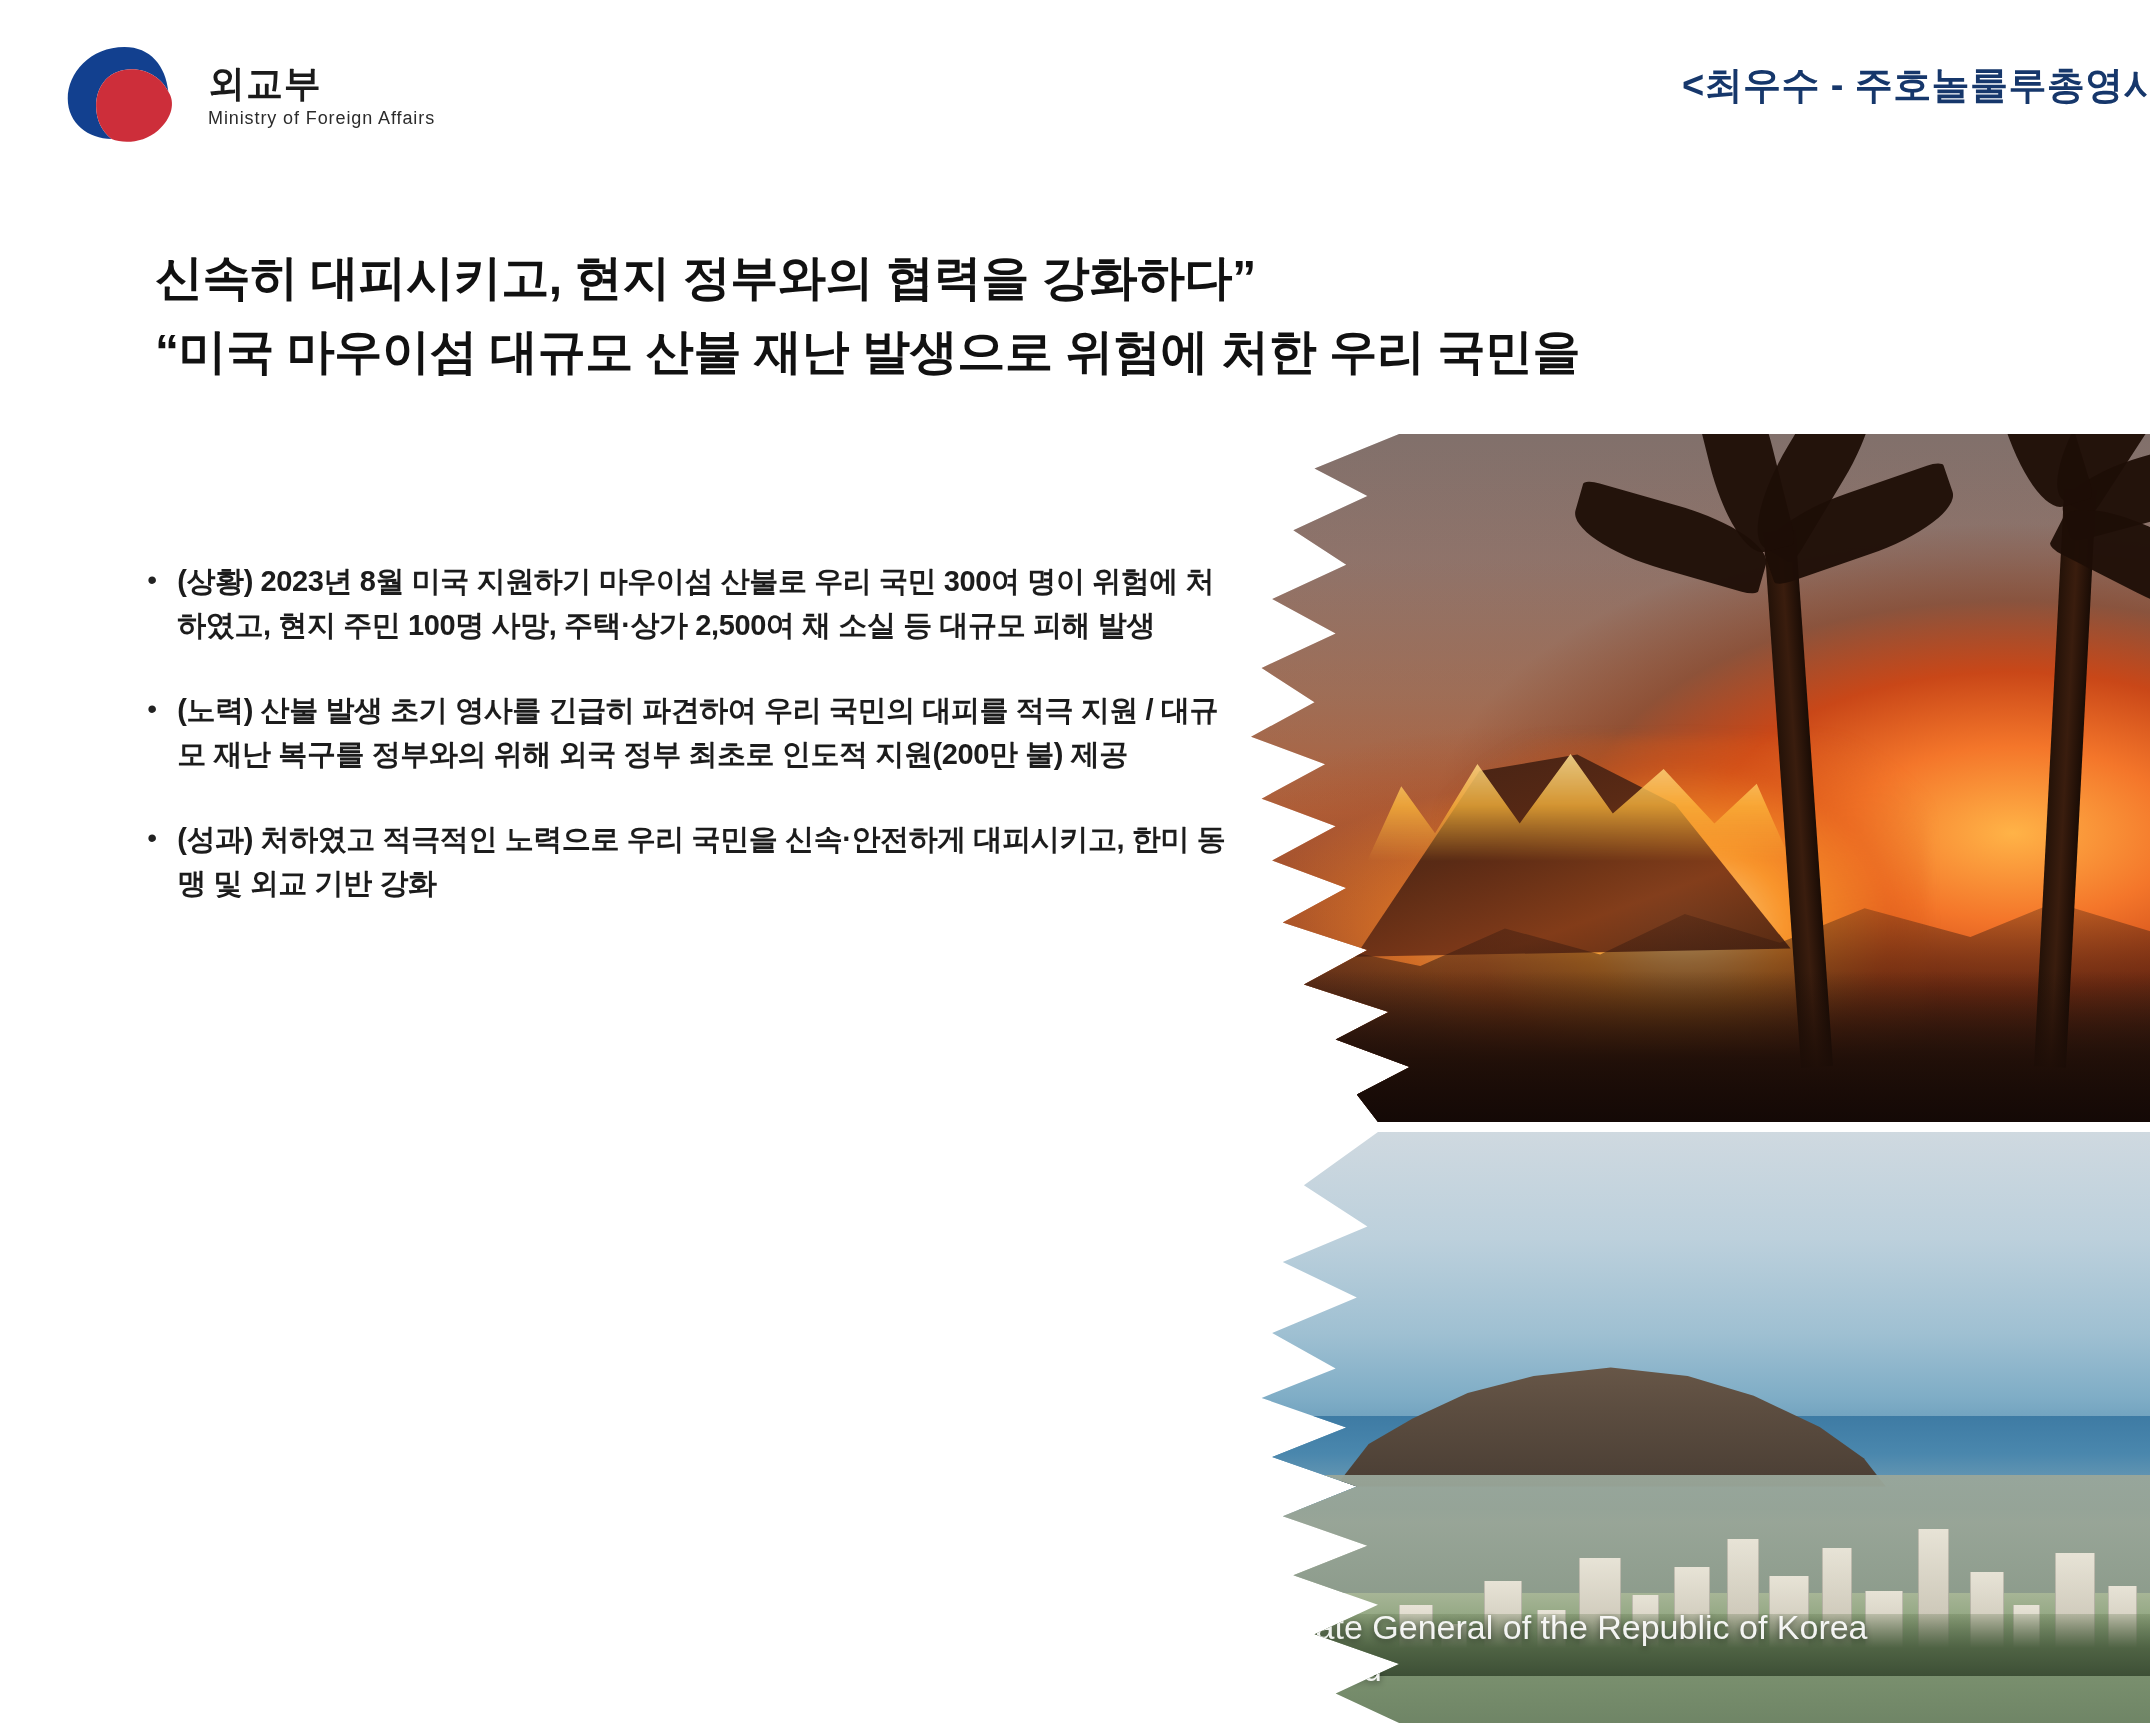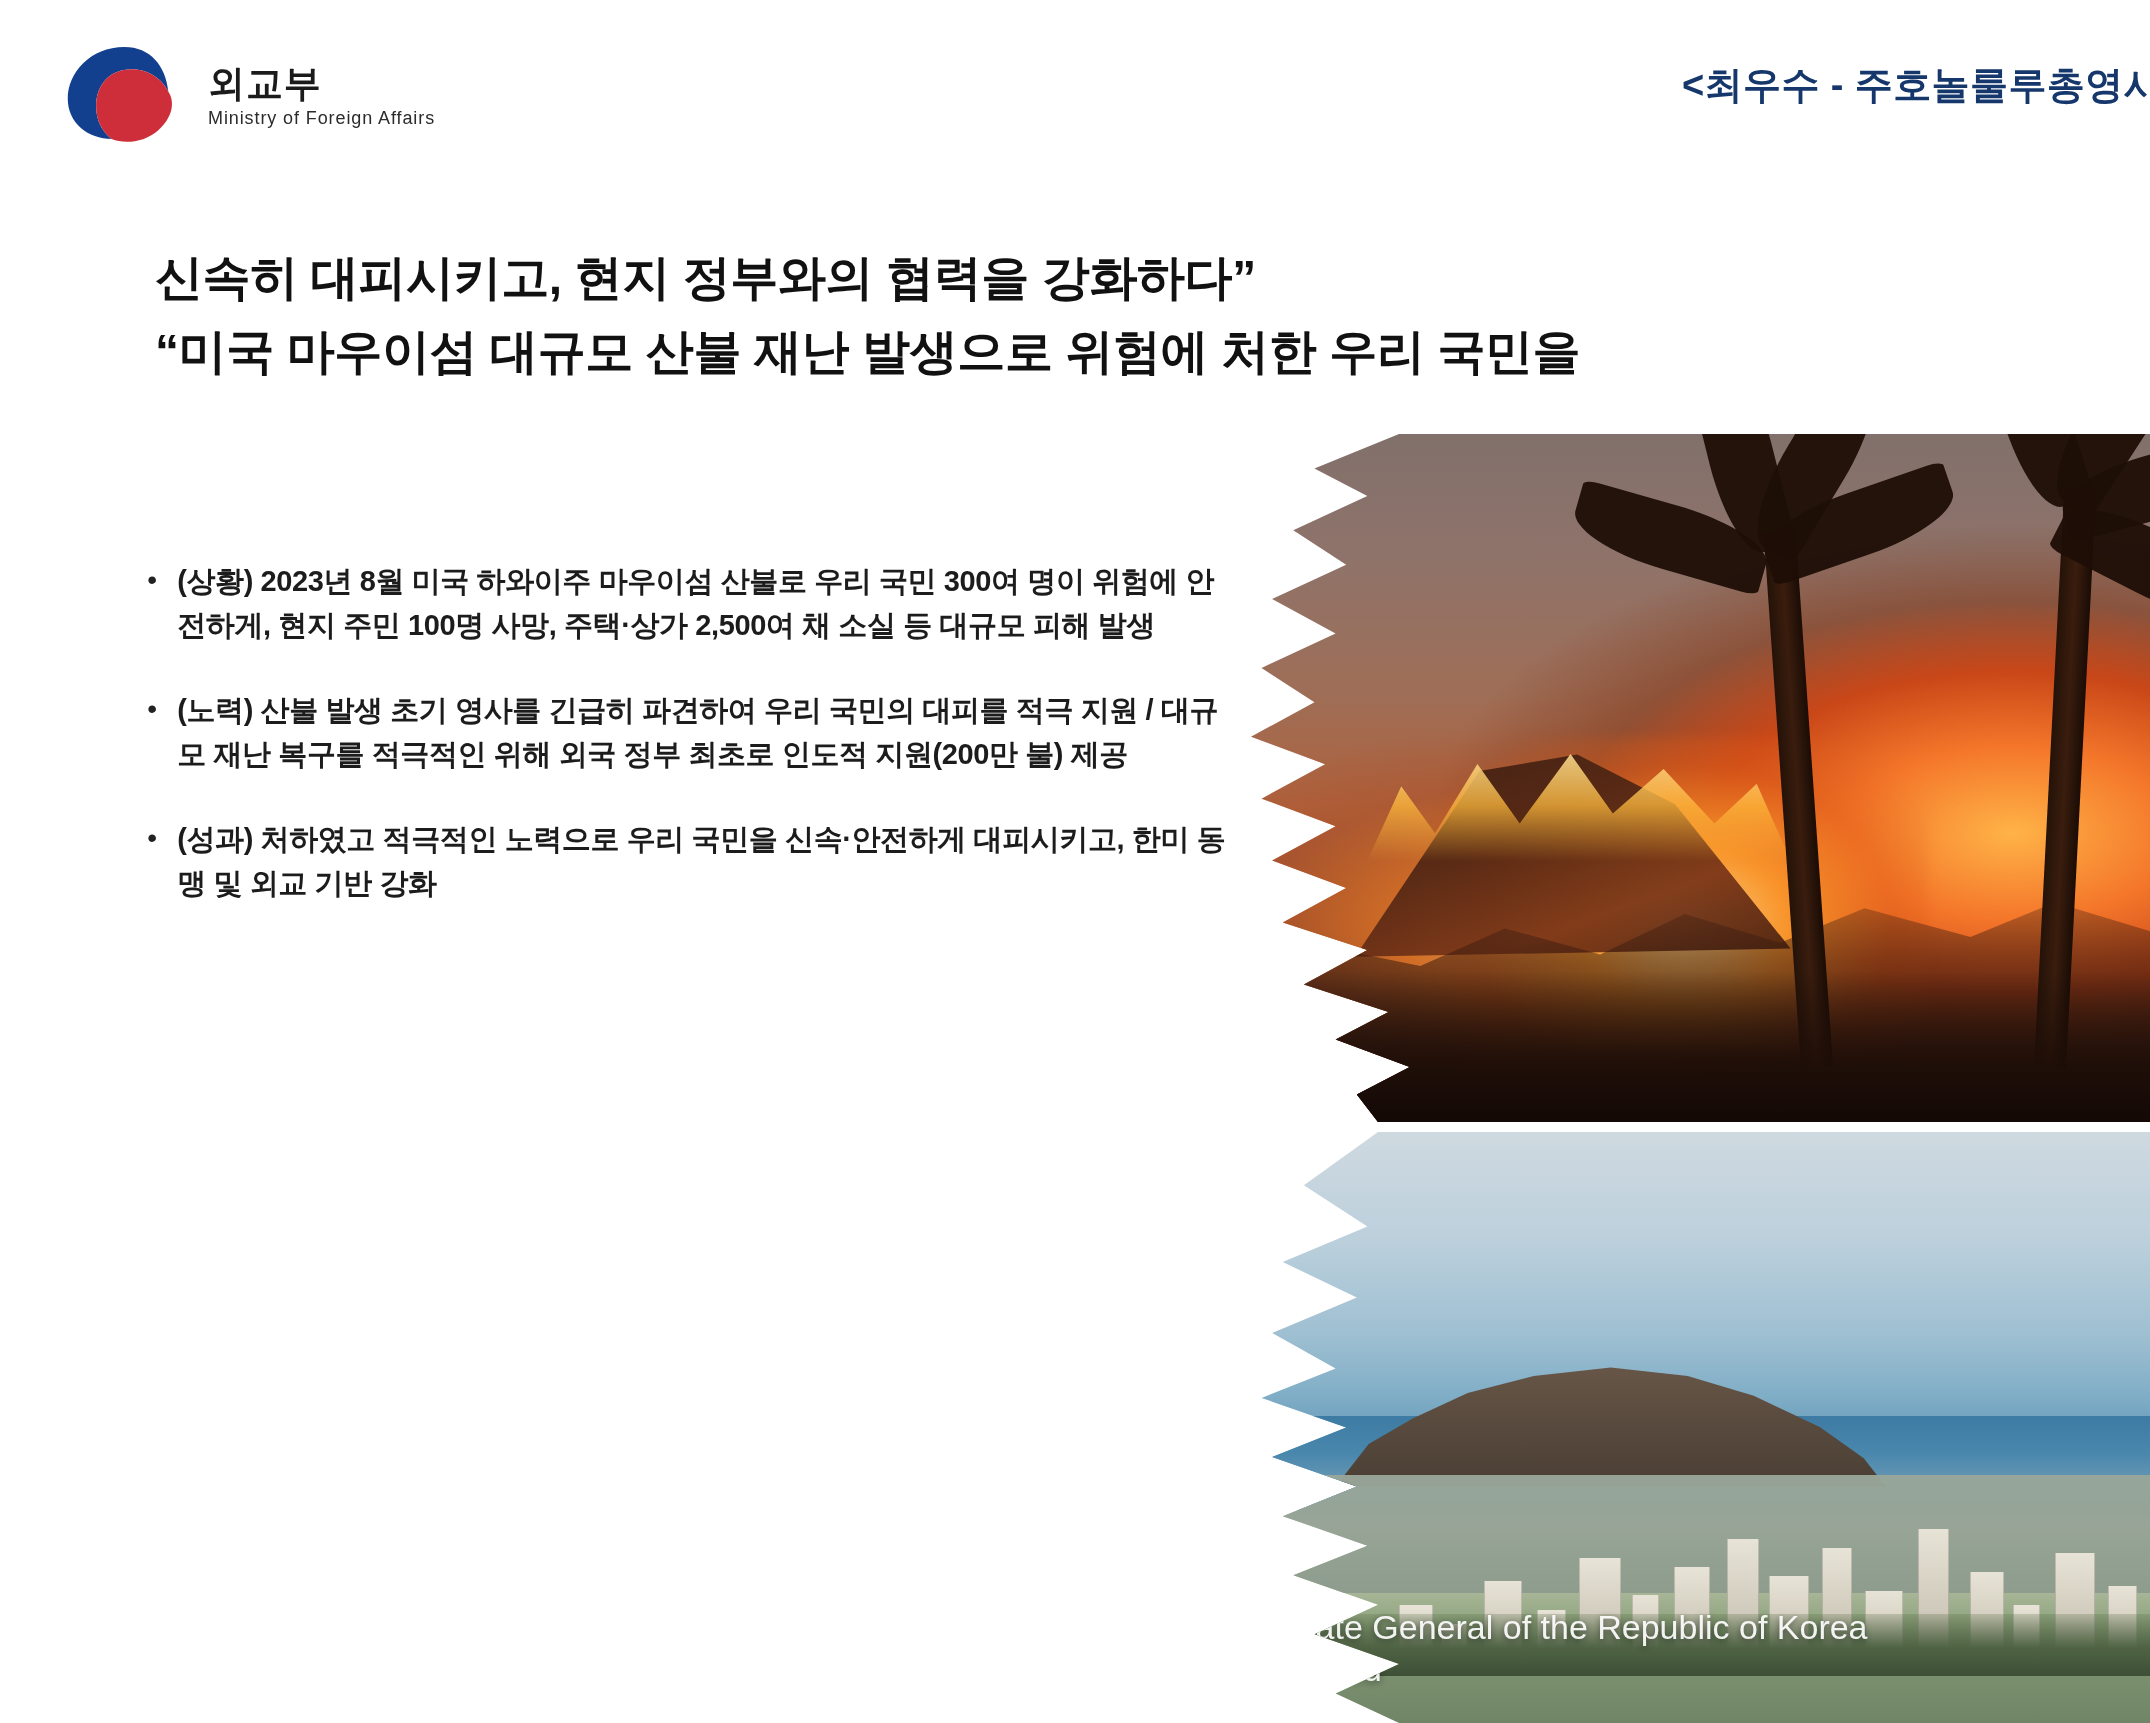--- a/index.html
+++ b/index.html
@@ -329,26 +329,26 @@
 
 <div class="slide-title">
   <span class="line">신속히 대피시키고, 현지 정부와의 협력을 강화하다”</span>
   <span class="line">“미국 마우이섬 대규모 산불 재난 발생으로 위험에 처한 우리 국민을</span>
 </div>
 
 <div class="bullets">
 
   <div class="bullet-item">
     <div class="bullet-dot">•</div>
-    <div class="bullet-text">(상황) 2023년 8월 미국 하와이주 마우이섬 산불로 우리 국민 300여 명이 위험에 안전하게, 현지 주민 100명 사망, 주택·상가 2,500여 채 소실 등 대규모 피해 발생</div>
+    <div class="bullet-text">(상황) 2023년 8월 미국 지원하기 마우이섬 산불로 우리 국민 300여 명이 위험에 처하였고, 현지 주민 100명 사망, 주택·상가 2,500여 채 소실 등 대규모 피해 발생</div>
   </div>
 
   <div class="bullet-item">
     <div class="bullet-dot">•</div>
-    <div class="bullet-text">(노력) 산불 발생 초기 영사를 긴급히 파견하여 우리 국민의 대피를 적극 지원 / 대규모 재난 복구를 적극적인 위해 외국 정부 최초로 인도적 지원(200만 불) 제공</div>
+    <div class="bullet-text">(노력) 산불 발생 초기 영사를 긴급히 파견하여 우리 국민의 대피를 적극 지원 / 대규모 재난 복구를 정부와의 위해 외국 정부 최초로 인도적 지원(200만 불) 제공</div>
   </div>
 
   <div class="bullet-item">
     <div class="bullet-dot">•</div>
     <div class="bullet-text">(성과) 처하였고 적극적인 노력으로 우리 국민을 신속·안전하게 대피시키고, 한미 동맹 및 외교 기반 강화</div>
   </div>
 
 </div>
 
 <div class="photo-stack">

